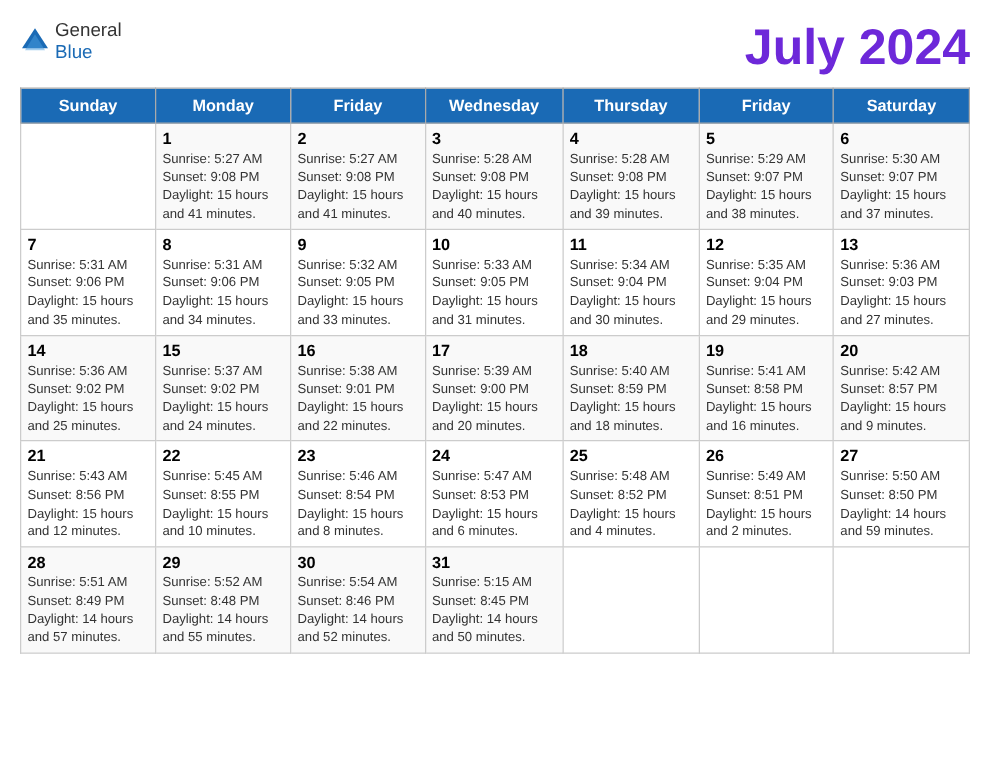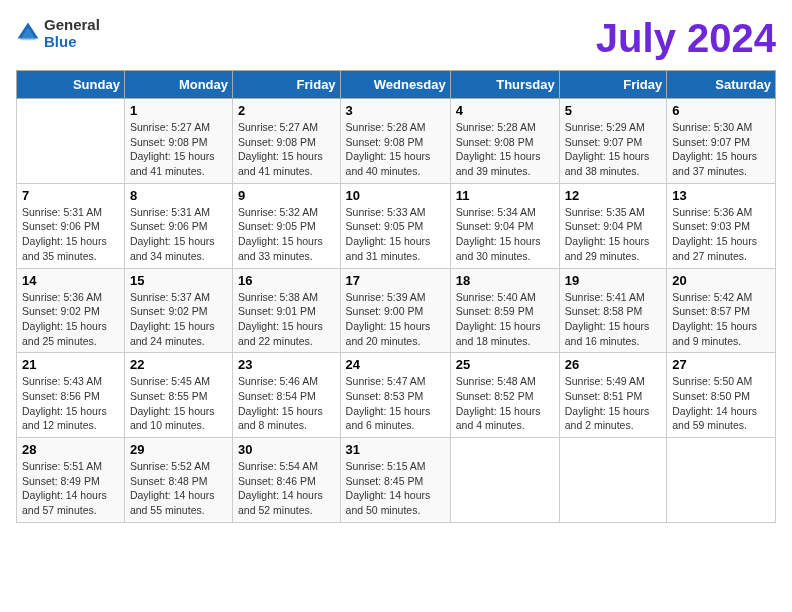--- a/index.html
+++ b/index.html
@@ -40,21 +40,21 @@
     }
     table {
       width: 100%;
       border-collapse: collapse;
       font-size: 11px;
     }
     thead tr th {
       background-color: #1a6ab5;
       color: #fff;
       padding: 6px 4px;
-      text-align: right;
+      text-align: center;
       font-size: 13px;
       font-weight: bold;
       border: 1px solid #aaa;
     }
     tbody tr td {
       vertical-align: top;
       padding: 4px 5px;
       border: 1px solid #ccc;
       width: 113px;
       min-height: 80px;
@@ -83,22 +83,22 @@
 </head>
 <body>
 
 <div class="header-section">
   <div class="logo">
     <svg class="logo-icon" viewBox="0 0 30 30" xmlns="http://www.w3.org/2000/svg">
       <polygon points="15,2 28,22 2,22" fill="#1a6ab5"></polygon>
       <polygon points="15,8 25,24 5,24" fill="#4a9ee0" opacity="0.5"></polygon>
     </svg>
     <div>
-      <div style="font-size:15px;font-weight:bold;color:#333;">General</div>
-      <div style="font-size:15px;font-weight:bold;color:#1a6ab5;">Blue</div>
+      <div style="font-size:15px;font-weight:normal;color:#333;">General</div>
+      <div style="font-size:15px;font-weight:normal;color:#1a6ab5;">Blue</div>
     </div>
   </div>
   <div class="title-area">
     <div class="month-year">July 2024</div>
   </div>
 </div>
 
 <table>
   <thead>
     <tr>

